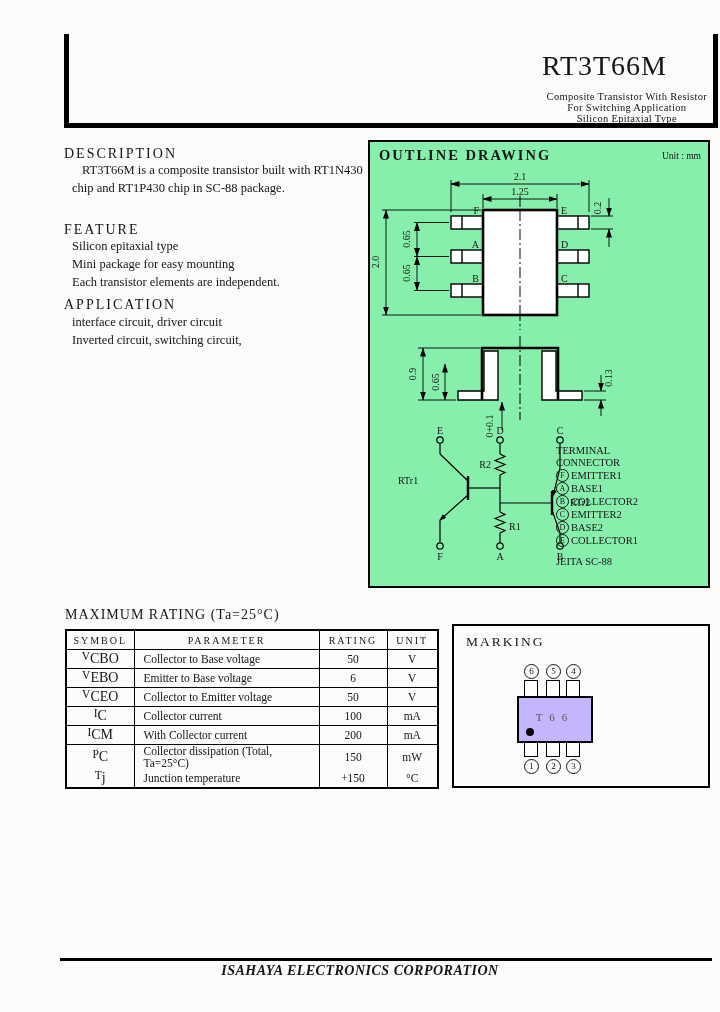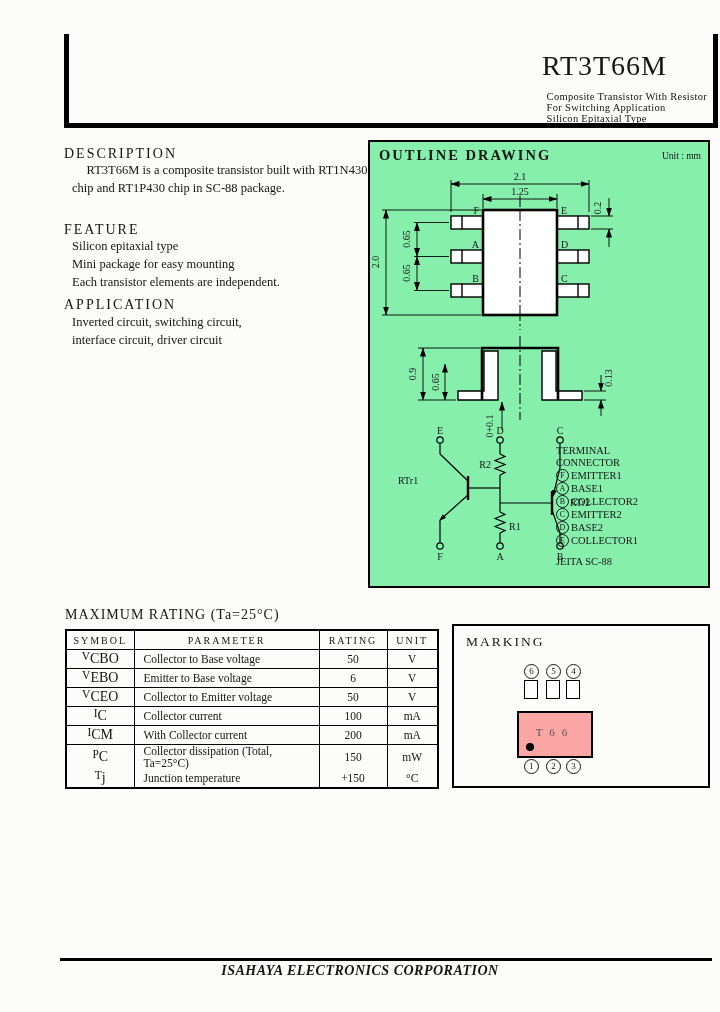--- a/index.html
+++ b/index.html
@@ -3,26 +3,26 @@
 <meta charset="utf-8">
 <style>
   html,body{margin:0;padding:0;background:#f4f4f2;}
   .page{position:relative;width:720px;height:1012px;background:#fcfcfb;
         font-family:"Liberation Serif",serif;color:#151515;overflow:hidden;}
 
   
   .header-box{position:absolute;left:64px;top:34px;width:644px;height:89px;
               border-left:5px solid #000;border-right:5px solid #000;border-bottom:5px solid #000;}
   .part-title{position:absolute;right:46px;top:16px;font-size:28px;letter-spacing:1px;}
-  .subtitle{position:absolute;right:6px;top:57px;text-align:left;font-size:10.5px;line-height:11px;letter-spacing:0.3px;}
+  .subtitle{position:absolute;right:6px;top:57px;text-align:center;font-size:10.5px;line-height:11px;letter-spacing:0.3px;}
 
   
   .sec-head{position:absolute;left:64px;font-size:14px;letter-spacing:2px;}
   .sec-body{position:absolute;left:72px;font-size:12.5px;line-height:18px;}
-  .indent1{text-indent:10px;text-align:center;}
+  .indent1{text-indent:10px;}
 
   
   .outline-box{position:absolute;left:368px;top:140px;width:342px;height:448px;
                border:2px solid #000;box-sizing:border-box;background:#86efac;}
   .outline-head{position:absolute;left:9px;top:5px;font-size:14.5px;font-weight:bold;letter-spacing:2px;}
   .unit-label{position:absolute;right:7px;top:9px;font-size:9.5px;}
   .outline-svg{position:absolute;left:0;top:26px;}
   svg{font-family:"Liberation Serif",serif;}
   svg text{font-size:10px;fill:#151515;}
 
@@ -45,21 +45,21 @@
   .rating-table tr.nt td{border-top:none;}
   sub{font-size:14px;}
 
   
   .marking-box{position:absolute;left:452px;top:624px;width:258px;height:164px;
                border:2px solid #000;box-sizing:border-box;}
   .marking-head{position:absolute;left:12px;top:8px;font-size:13.5px;letter-spacing:2px;}
   .mk-circ{position:absolute;width:13px;height:13px;border:1px solid #151515;border-radius:50%;
            font-size:9px;line-height:13px;text-align:center;}
   .mk-pin{position:absolute;width:12px;height:17px;border:1.5px solid #000;background:#fff;}
-  .mk-body{position:absolute;left:63px;top:70px;width:72px;height:43px;border:2.5px solid #000;background:#fca5a5;margin-top:15px;}
+  .mk-body{position:absolute;left:63px;top:70px;width:72px;height:43px;border:2.5px solid #000;background:#c4b5fd;}
   .mk-code{position:absolute;left:0;top:13px;width:100%;text-align:center;font-size:11px;letter-spacing:7px;color:#555;}
   .mk-dot{position:absolute;left:7px;bottom:5px;width:8px;height:8px;border-radius:50%;background:#000;}
 
   
   .footer-line{position:absolute;left:60px;top:958px;width:652px;height:3px;background:#000;}
   .footer-text{position:absolute;left:0;top:963px;width:100%;text-align:center;
                font-weight:bold;font-style:italic;font-size:14px;letter-spacing:0.5px;}
 </style>
 </head>
 <body>
@@ -83,22 +83,22 @@
 
   <div class="sec-head" style="top:222px">FEATURE</div>
   <div class="sec-body" style="top:237px;width:300px">
     <div>Silicon epitaxial type</div>
     <div>Mini package for easy mounting</div>
     <div>Each transistor elements are independent.</div>
   </div>
 
   <div class="sec-head" style="top:297px">APPLICATION</div>
   <div class="sec-body" style="top:313px;width:300px">
+    <div>interface circuit, driver circuit</div>
     <div>Inverted circuit, switching circuit,</div>
-    <div>interface circuit, driver circuit</div>
   </div>
 
   <div class="outline-box">
     <div class="outline-head">OUTLINE DRAWING</div>
     <div class="unit-label">Unit : mm</div>
 
     <svg class="outline-svg" width="338" height="418" viewBox="0 0 338 418">
       <defs>
         <marker id="mAe" markerWidth="9" markerHeight="7" refX="8.5" refY="3" orient="auto" markerUnits="userSpaceOnUse">
           <path d="M0,0 L9,3 L0,6 Z" fill="#000"></path>

